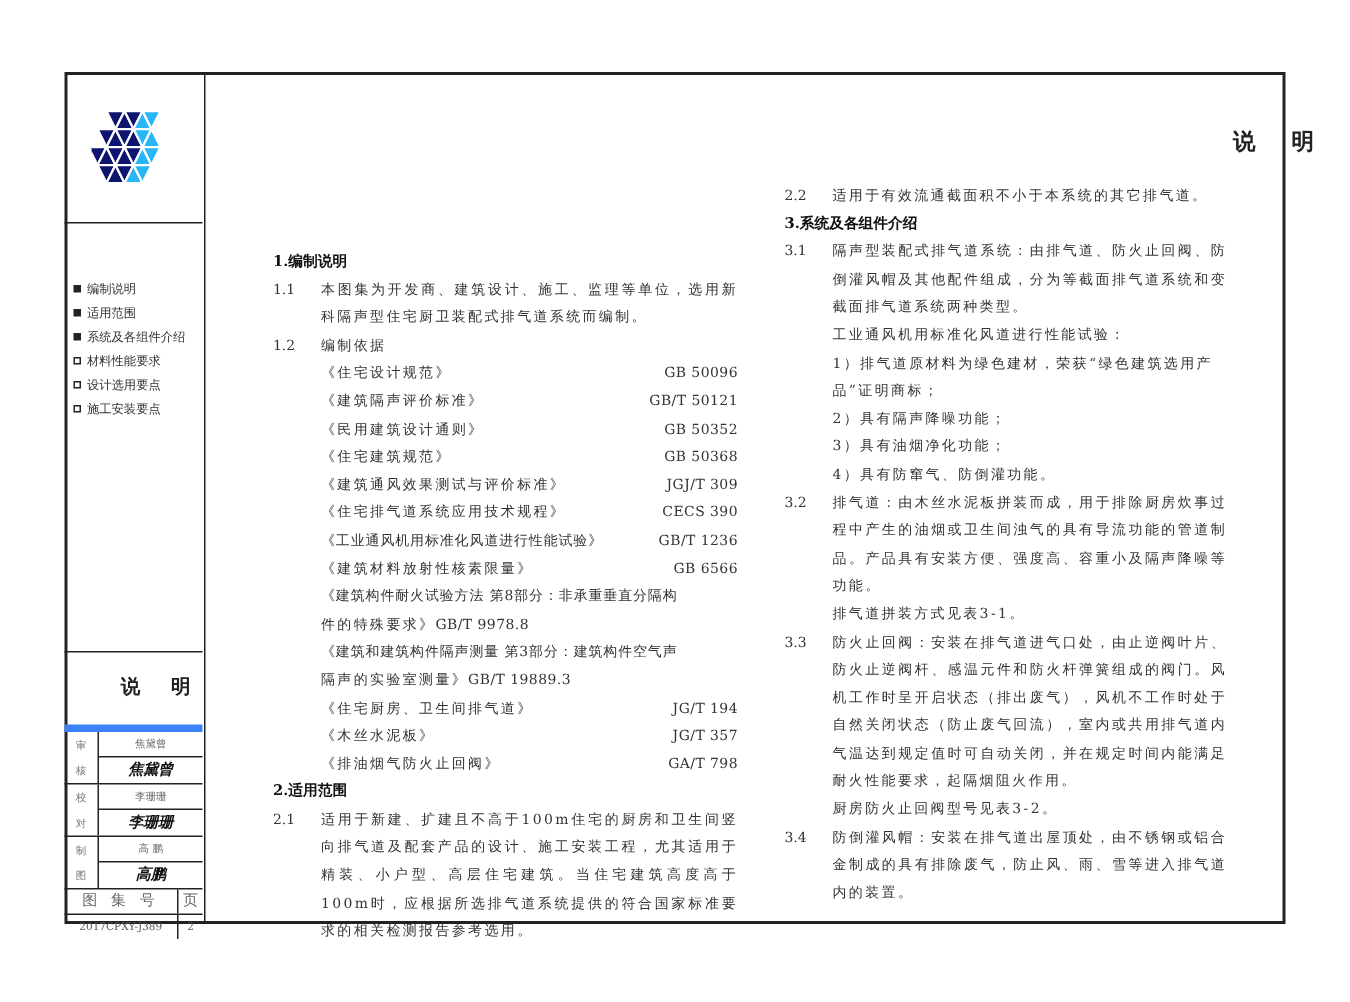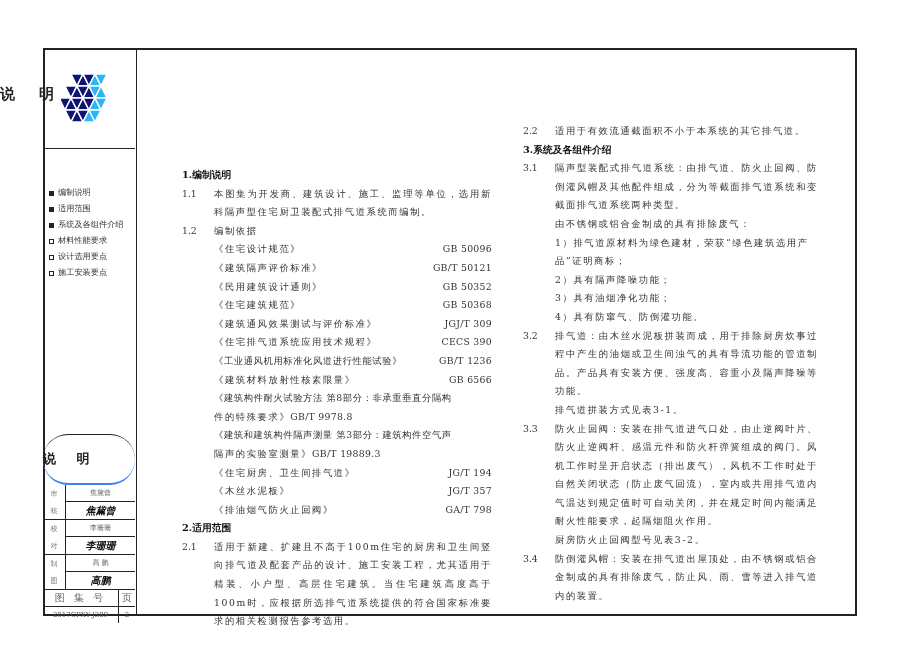--- a/index.html
+++ b/index.html
@@ -7,33 +7,33 @@
   .frame{position:absolute;left:43px;top:48px;width:814px;height:568px;border:2px solid #222;box-sizing:border-box;}
   .sidebar{position:absolute;left:43px;top:48px;width:94px;height:568px;border-right:1.5px solid #222;box-sizing:border-box;}
   .logo-box{position:absolute;left:0;top:0;width:92px;height:100px;border-bottom:1px solid #222;}
   .logo-box svg{position:absolute;left:18px;top:26px;}
   .toc{position:absolute;left:0;top:100px;width:92px;padding-top:4px;margin-top:32px;}
   .toc-item{font-size:8.2px;line-height:16px;padding-left:6px;white-space:nowrap;color:#333;}
   .toc-item .bul{display:inline-block;width:5px;height:5px;margin-right:4px;vertical-align:middle;box-sizing:border-box;}
   .bul.filled{background:#222;}
   .bul.open{border:1px solid #222;}
   .sig{position:absolute;left:0;top:386px;width:92px;}
-  .sig-title{height:48px;border-top:1px solid #222;border-bottom:2px solid #3b82f6;font-size:13px;font-weight:bold;text-align:left;line-height:48px;letter-spacing:8px;border-radius:25px;}
+  .sig-title{height:48px;border-top:1px solid #222;border-bottom:5px solid #3b82f6;font-size:13px;font-weight:bold;text-align:right;line-height:48px;letter-spacing:8px;}
   .sig-row{display:flex;height:34px;border-bottom:1px solid #222;}
   .sig-role{width:22px;border-right:1px solid #222;font-size:7px;color:#777;display:flex;flex-direction:column;justify-content:space-around;align-items:center;}
   .sig-right{flex:1;display:flex;flex-direction:column;}
   .sig-name{height:16px;border-bottom:1px solid #222;font-size:7px;color:#666;text-align:center;line-height:16px;}
   .sig-hand{flex:1;font-size:10px;font-style:italic;text-align:center;line-height:17px;font-weight:bold;color:#111;}
   .atlas{display:flex;height:16px;border-bottom:1px solid #222;font-size:10px;color:#666;line-height:16px;}
   .atlas .a1{flex:1;text-align:center;border-right:1px solid #222;letter-spacing:3px;}
   .atlas .a2{width:16px;text-align:center;}
   .atlas2{display:flex;height:16px;font-size:7px;color:#555;line-height:16px;}
   .atlas2 .a1{flex:1;text-align:center;border-right:1px solid #222;}
   .atlas2 .a2{width:16px;text-align:center;}
-  .page-title{position:absolute;left:0;width:900px;top:85px;text-align:left;font-family:"DejaVu Sans","Liberation Sans",sans-serif;font-size:15px;font-weight:bold;letter-spacing:24px;}
+  .page-title{position:absolute;left:0;width:900px;top:85px;text-align:right;font-family:"DejaVu Sans","Liberation Sans",sans-serif;font-size:15px;font-weight:bold;letter-spacing:24px;}
   .col{position:absolute;font-size:9.3px;line-height:18.6px;color:#333;}
   .col.left{left:182px;top:122px;width:310px;margin-top:44px;}
   .col.right{left:523px;top:122px;width:295px;}
   .h{font-weight:bold;color:#111;font-size:9.8px;}
   .para{display:flex;}
   .para .num{width:32px;flex-shrink:0;}
   .para .txt{flex:1;text-align:justify;letter-spacing:1.6px;}
   .ref{display:flex;justify-content:space-between;padding-left:32px;letter-spacing:1.6px;}
   .ref .code{letter-spacing:0.3px;white-space:nowrap;}
   .ind{padding-left:32px;letter-spacing:1.6px;}
@@ -209,21 +209,21 @@
 <div class="col right">
   <div class="para">
       <span class="num">2.2</span>
       <span class="txt">适用于有效流通截面积不小于本系统的其它排气道。</span>
     </div>
   <div class="h">3.系统及各组件介绍</div>
   <div class="para">
       <span class="num">3.1</span>
       <span class="txt">隔声型装配式排气道系统：由排气道、防火止回阀、防倒灌风帽及其他配件组成，分为等截面排气道系统和变截面排气道系统两种类型。</span>
     </div>
-  <div class="ind">由不锈钢或铝合金制成的具有排除废气：</div>
+  <div class="ind">工业通风机用标准化风道进行性能试验：</div>
   <div class="ind">1）排气道原材料为绿色建材，荣获“绿色建筑选用产品”证明商标；</div>
   <div class="ind">2）具有隔声降噪功能；</div>
   <div class="ind">3）具有油烟净化功能；</div>
   <div class="ind">4）具有防窜气、防倒灌功能。</div>
   <div class="para">
       <span class="num">3.2</span>
       <span class="txt">排气道：由木丝水泥板拼装而成，用于排除厨房炊事过程中产生的油烟或卫生间浊气的具有导流功能的管道制品。产品具有安装方便、强度高、容重小及隔声降噪等功能。</span>
     </div>
   <div class="ind">排气道拼装方式见表3-1。</div>
   <div class="para">

